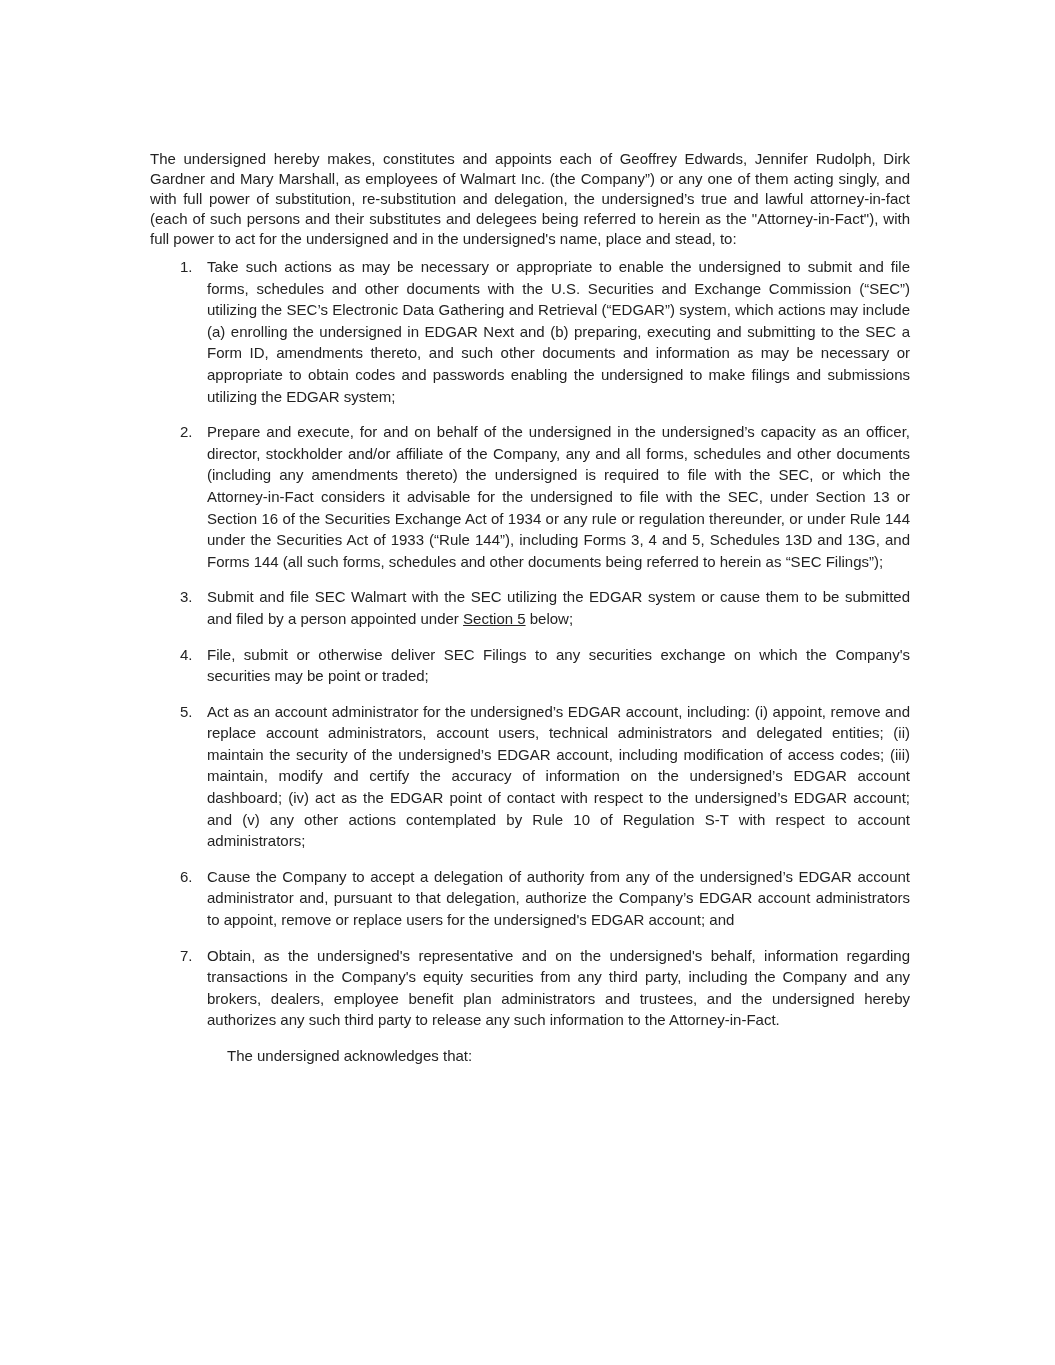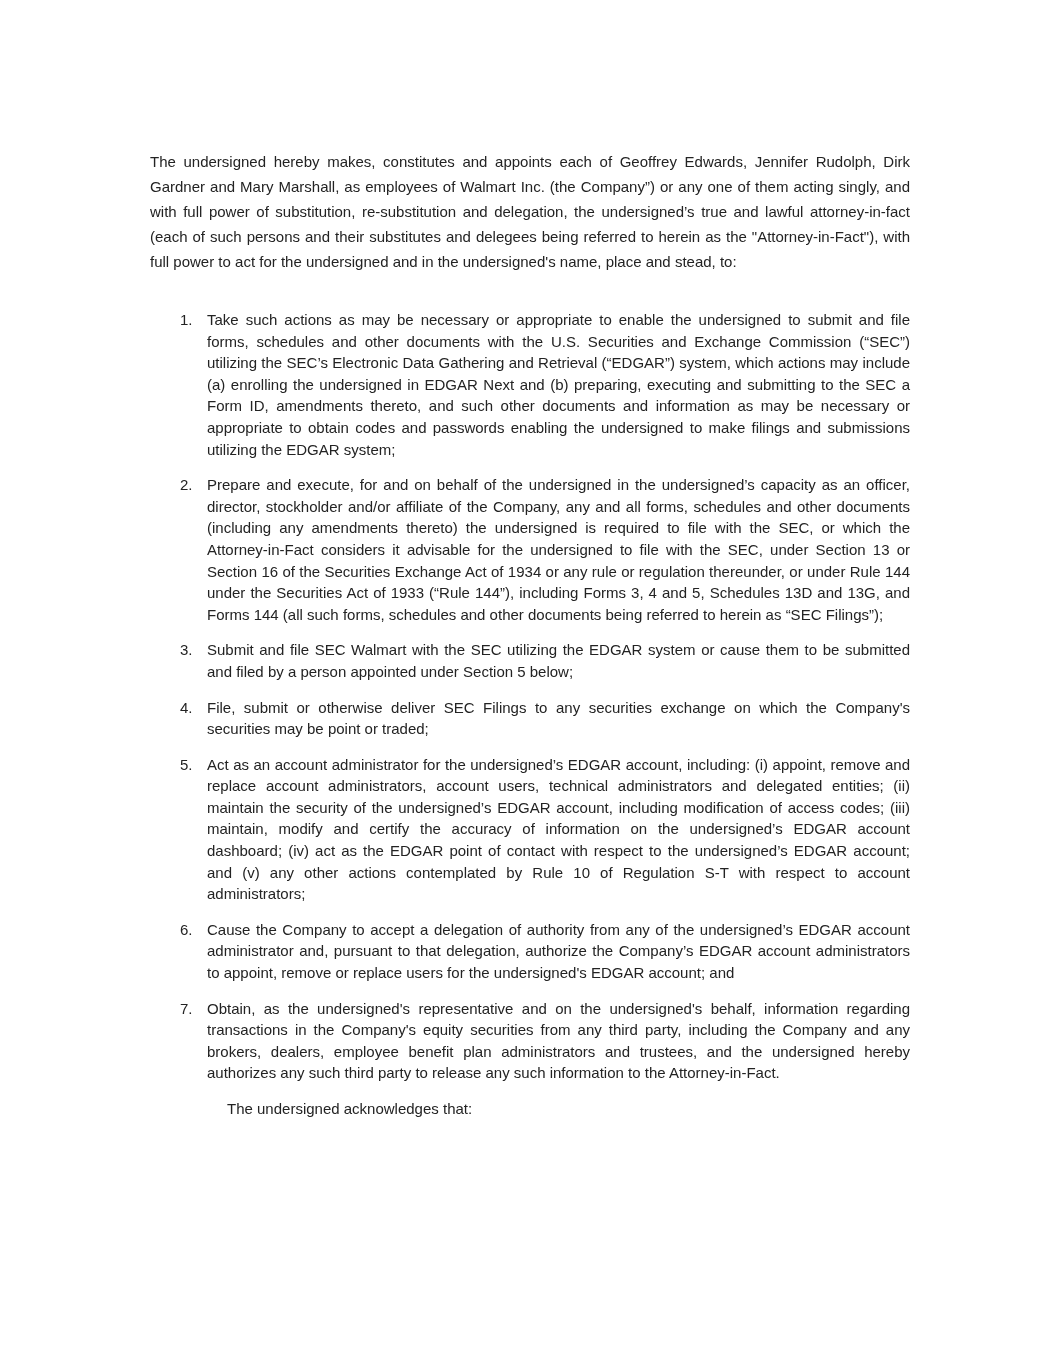--- a/index.html
+++ b/index.html
@@ -26,43 +26,44 @@
   .doc-title {
     font-size: 14.5px;
     font-weight: 400;
     letter-spacing: 0.4px;
     line-height: 22px;
     margin: 0 0 18px 0;
     text-align: left;
   }
   .intro {
     font-size: 15px;
-    line-height: 25px;
+    line-height: 20px;
     text-align: justify;
-    margin: 0 0 35px 0;
+    margin: 0 0 7px 0;
   }
   .doc-list {
     margin: 0 0 0 30px;
   }
   .doc-item {
     display: flex;
     margin: 0 0 14px 0;
     font-size: 15px;
     line-height: 21.6px;
   }
   .doc-item .num {
     flex: none;
     width: 27px;
     text-align: left;
   }
   .doc-item .itext {
     flex: 1;
     text-align: justify;
   }
   .section-ref {
+    text-decoration: underline;
   }
   .closing {
     font-size: 15px;
     line-height: 21.6px;
     margin: 4px;
     padding-left: 73px;
     text-align: left;
   }
 </style>
 </head>

